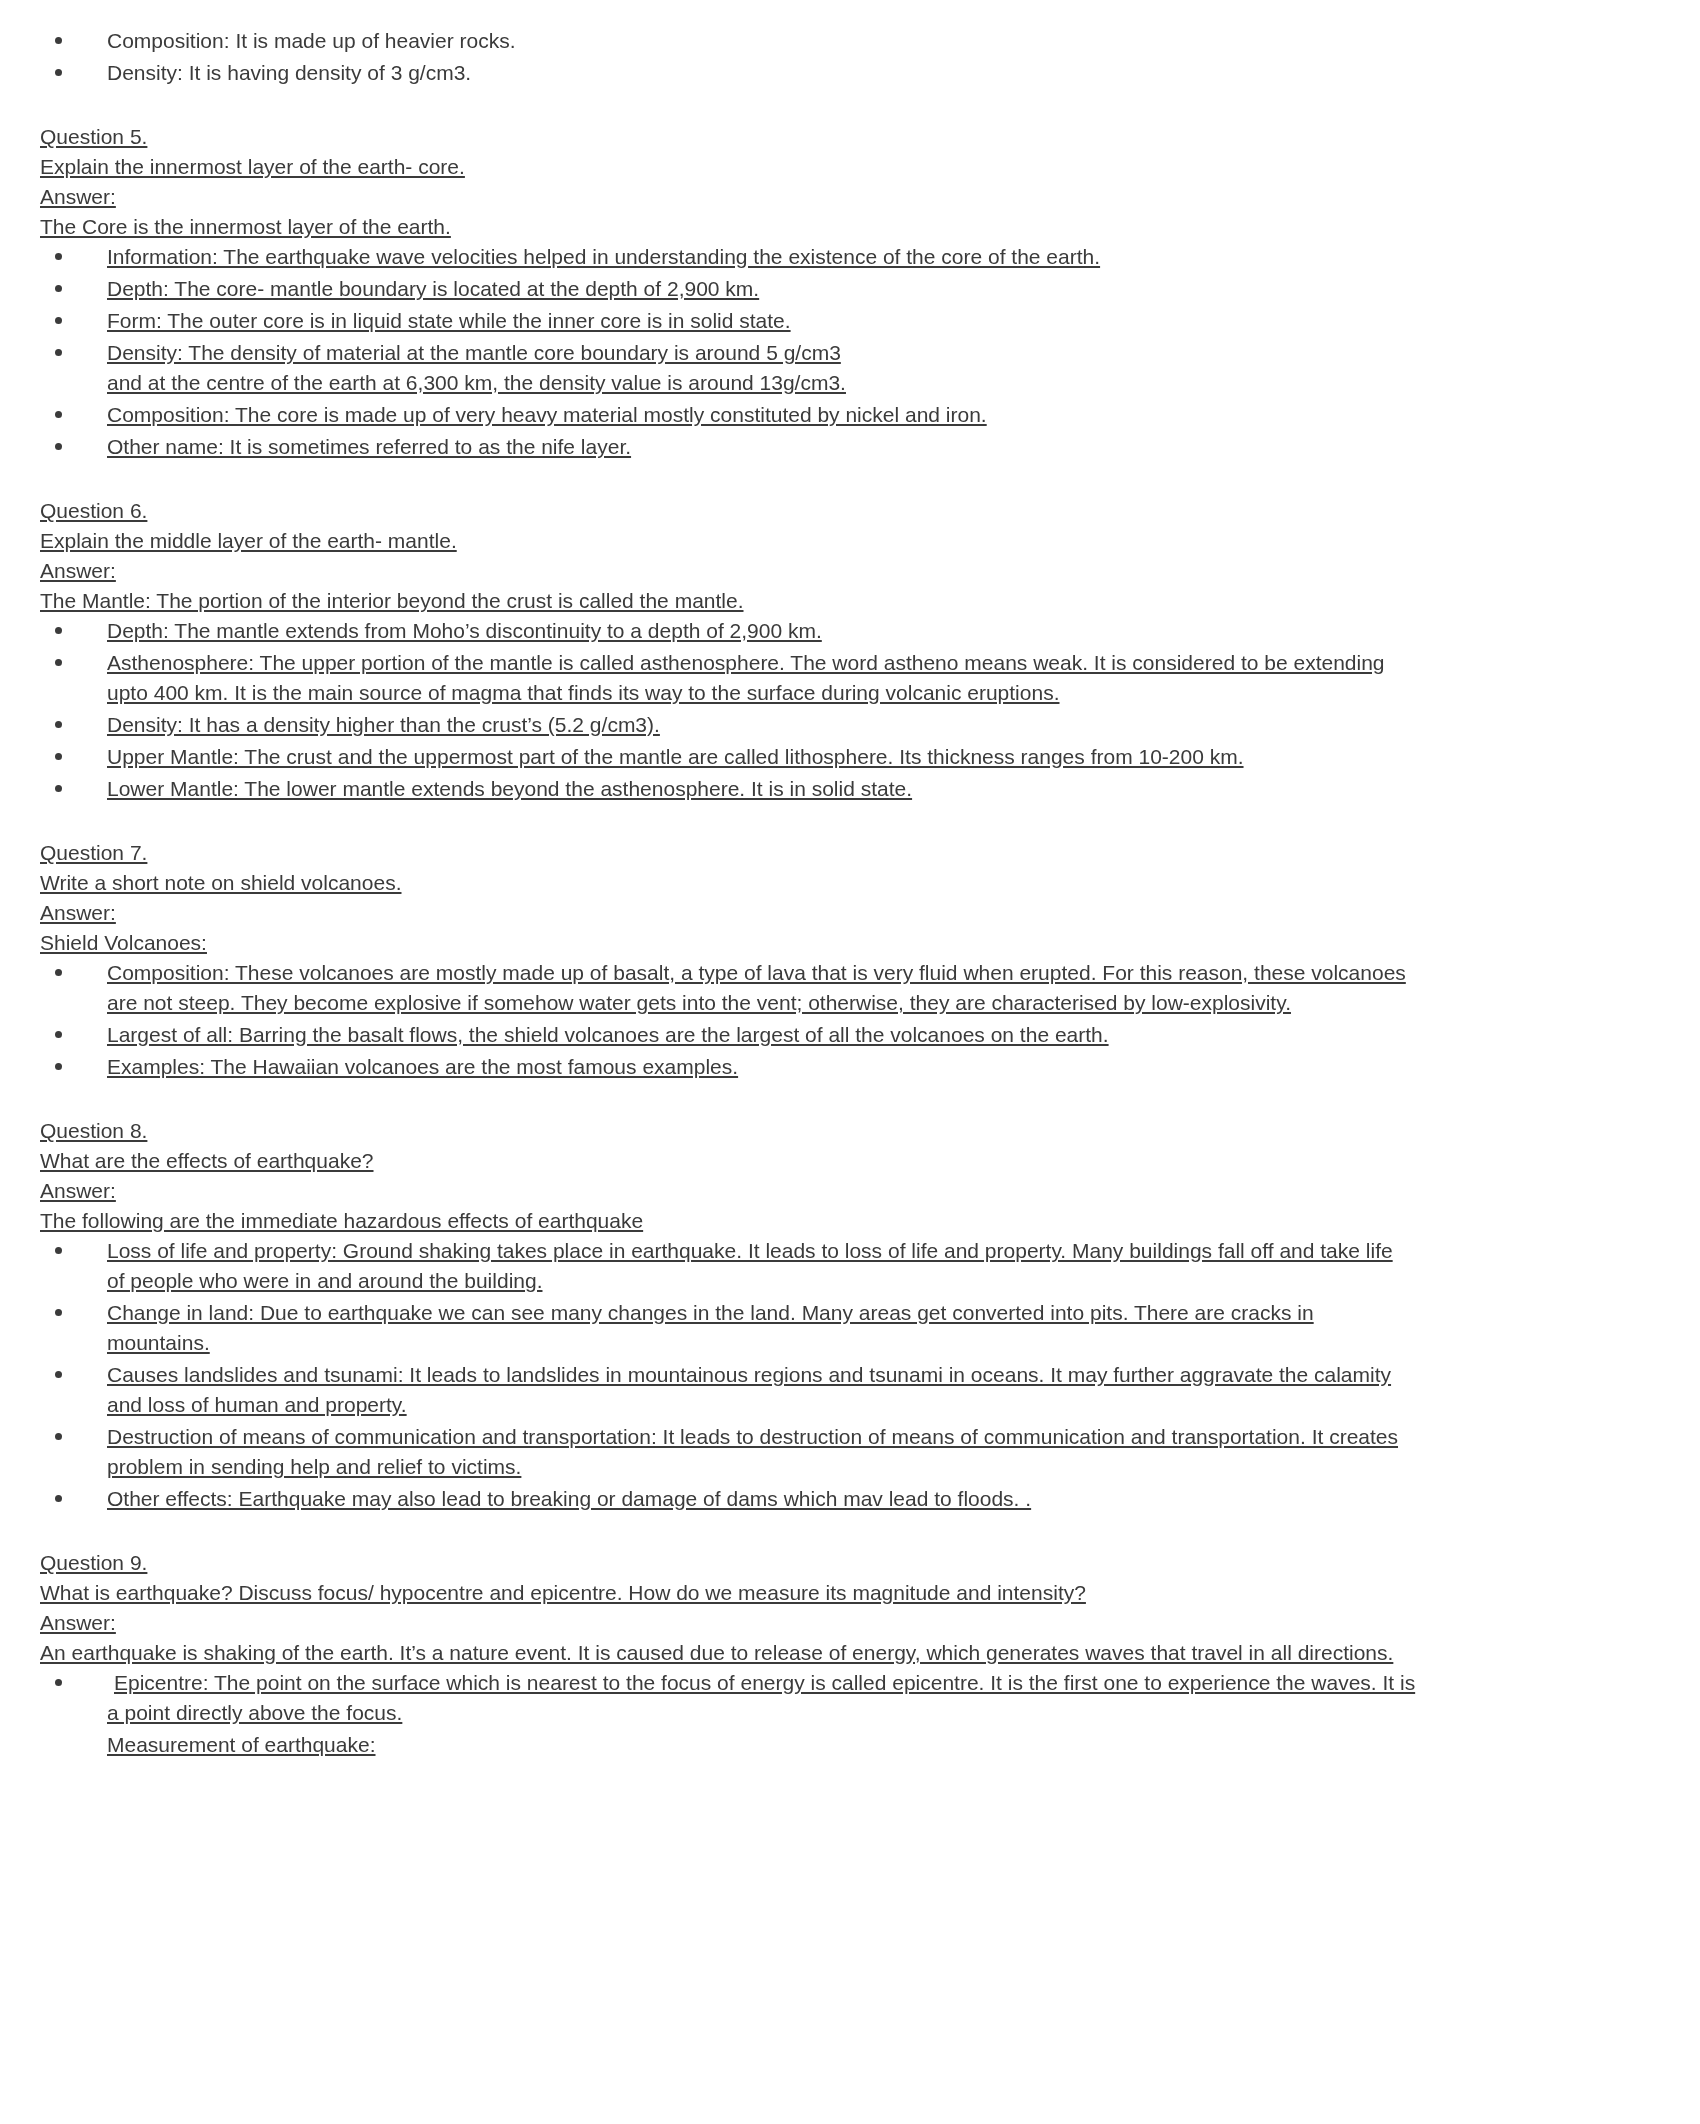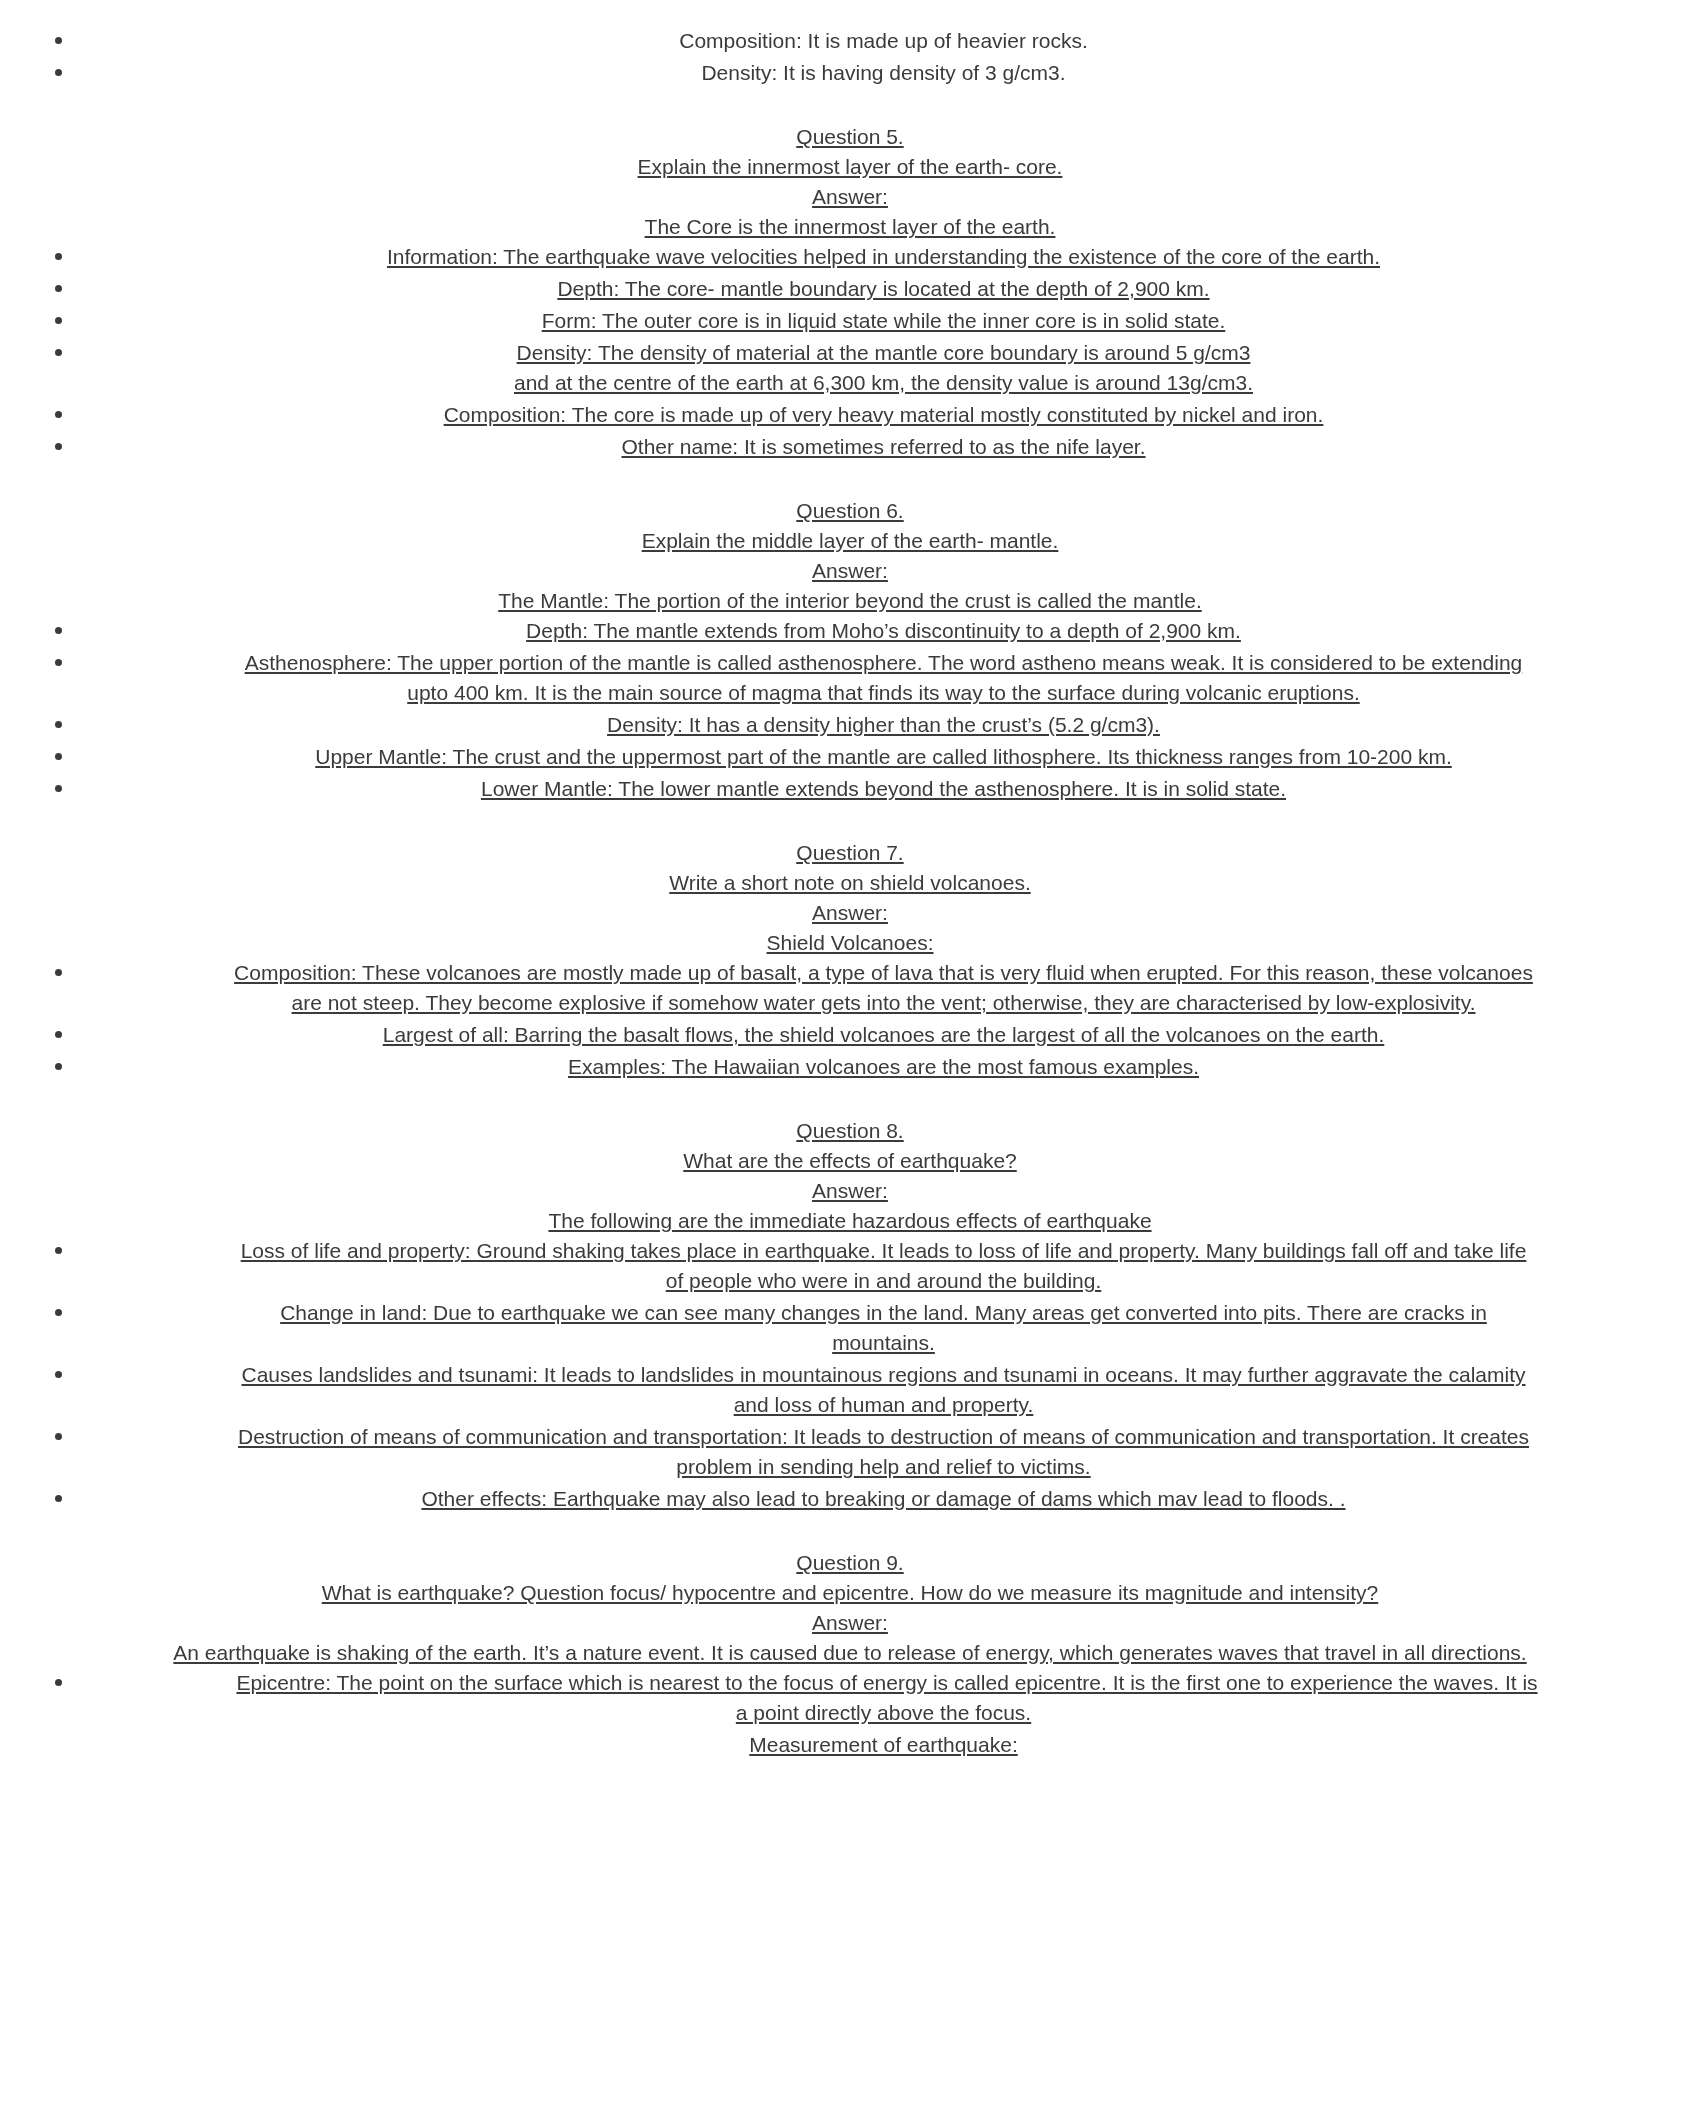--- a/index.html
+++ b/index.html
@@ -11,21 +11,20 @@
     height: 2124px;
     overflow: hidden;
     background: #ffffff;
     color: #3b3b3b;
     font-family: "Liberation Sans", "DejaVu Sans", sans-serif;
     font-size: 21px;
     line-height: 30px;
   }
   .doc {
     padding: 26px 40px 0 40px;
-    text-align: center;
   }
   .bullets {
     list-style: none;
     margin: 0;
     padding: 0;
   }
   .bullets li {
     position: relative;
     margin: 0 0 2px 0;
   }
@@ -211,21 +210,21 @@
 
             <li>
               <span class="dot"></span>
               <span class="li-text">Other effects: Earthquake may also lead to breaking or damage of dams which mav lead to floods. .</span>
             </li>
           </ul>
       </section>
 
       <section class="qa">
         <div class="line">Question 9.</div>
-        <div class="line">What is earthquake? Question focus/ hypocentre and epicentre. How do we measure its magnitude and intensity?</div>
+        <div class="line">What is earthquake? Discuss focus/ hypocentre and epicentre. How do we measure its magnitude and intensity?</div>
         <div class="line">Answer:</div>
         <div class="line">An earthquake is shaking of the earth. It’s a nature event. It is caused due to release of energy, which generates waves that travel in all directions.</div>
         <ul class="bullets">
 
 
             <li>
               <span class="dot"></span>
               <span class="li-text indent">Epicentre: The point on the surface which is nearest to the focus of energy is called epicentre. It is the first one to experience the waves. It is
 a point directly above the focus.</span>
             </li>

